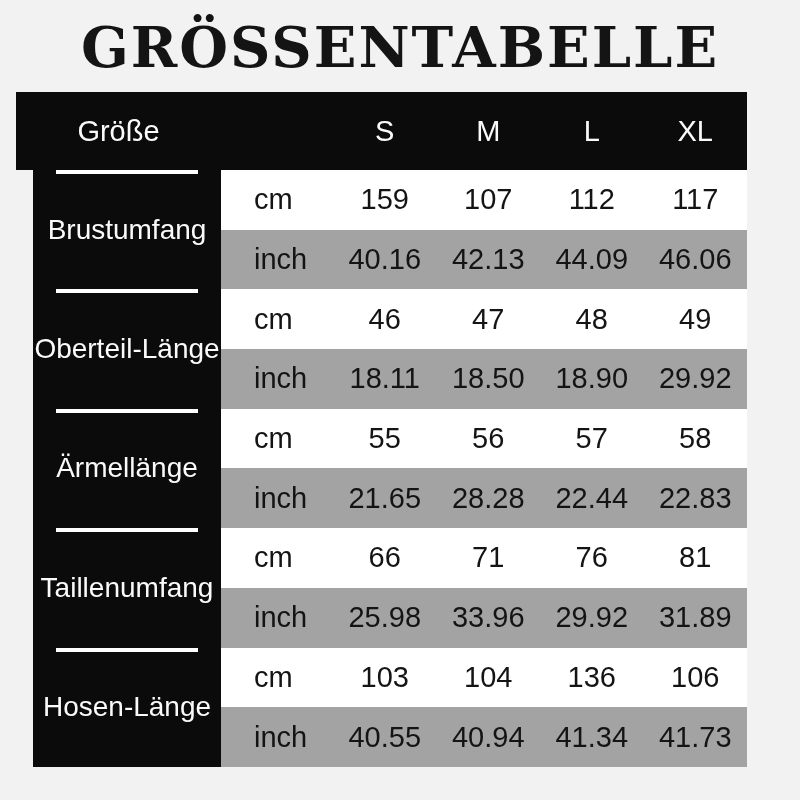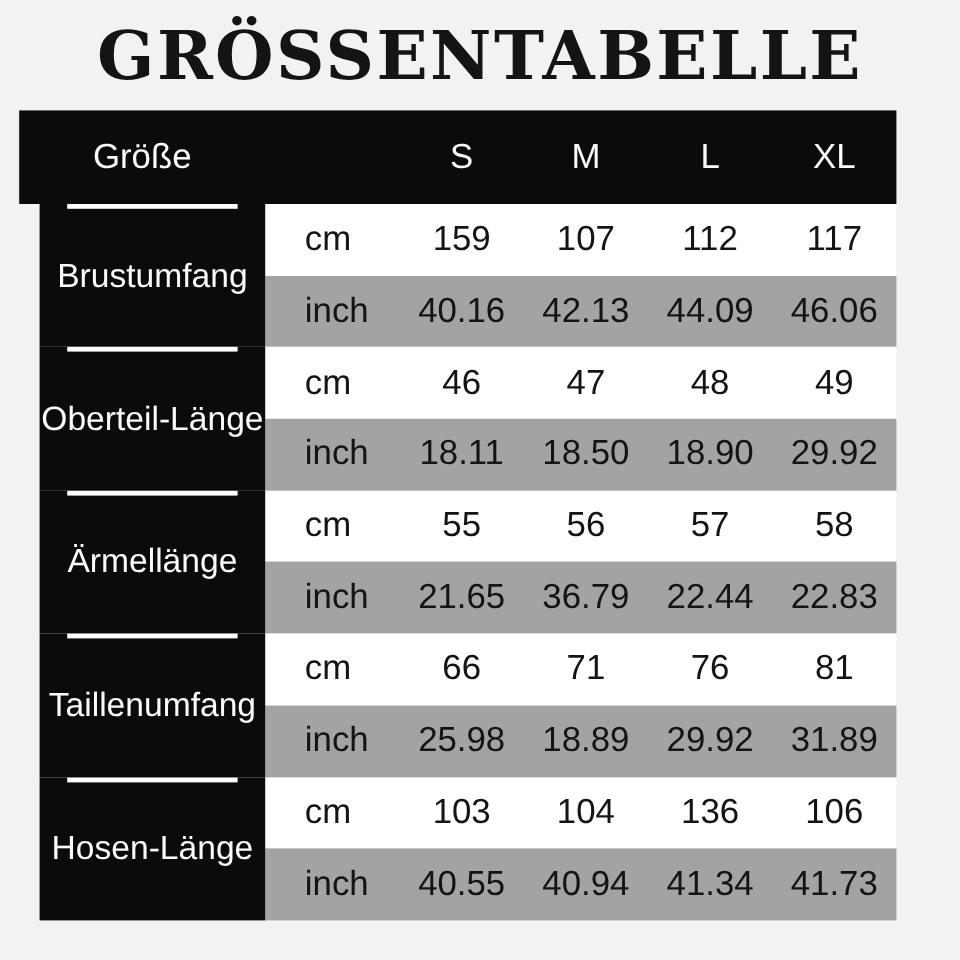--- a/index.html
+++ b/index.html
@@ -121,21 +121,21 @@
       <div class="row row-cm">
         <div class="unit">cm</div>
         <div class="val">55</div>
         <div class="val">56</div>
         <div class="val">57</div>
         <div class="val">58</div>
       </div>
       <div class="row row-inch">
         <div class="unit">inch</div>
         <div class="val">21.65</div>
-        <div class="val">36.79</div>
+        <div class="val">28.28</div>
         <div class="val">22.44</div>
         <div class="val">22.83</div>
       </div>
     </div>
   </div>
 
   <div class="group">
     <div class="group-label">
       <span class="sep"></span>
       <span>Taillenumfang</span>
@@ -144,21 +144,21 @@
       <div class="row row-cm">
         <div class="unit">cm</div>
         <div class="val">66</div>
         <div class="val">71</div>
         <div class="val">76</div>
         <div class="val">81</div>
       </div>
       <div class="row row-inch">
         <div class="unit">inch</div>
         <div class="val">25.98</div>
-        <div class="val">18.89</div>
+        <div class="val">33.96</div>
         <div class="val">29.92</div>
         <div class="val">31.89</div>
       </div>
     </div>
   </div>
 
   <div class="group">
     <div class="group-label">
       <span class="sep"></span>
       <span>Hosen-Länge</span>

